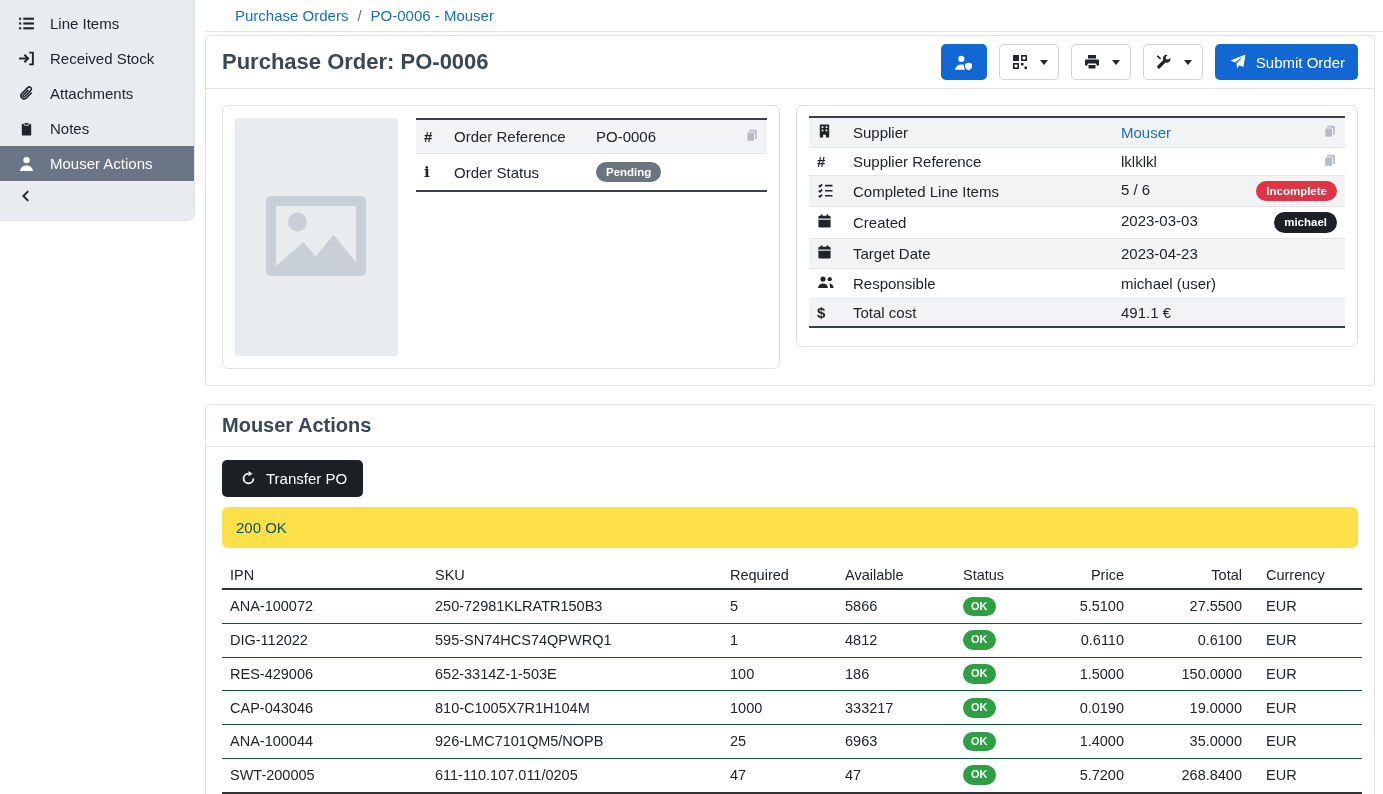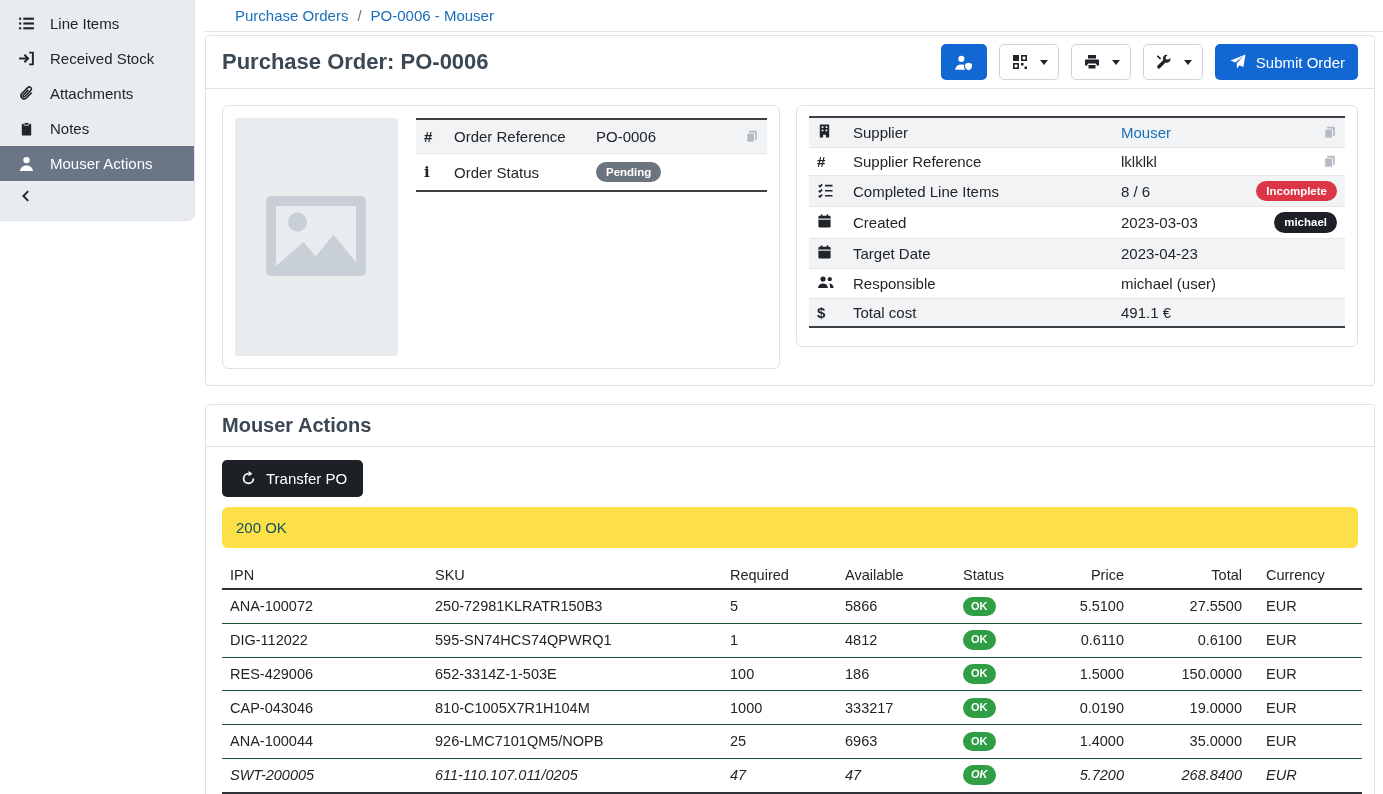--- a/index.html
+++ b/index.html
@@ -47,21 +47,21 @@
   .thumb { width:247px; height:238px; background:#e9ecef; border-radius:3px;
            display:flex; align-items:center; justify-content:center; }
   .right-box { flex:1; border:1px solid #dee2e6; border-radius:6px; padding:10px 12px 18px; }
 
   table.kv { width:100%; border-collapse:collapse; table-layout:fixed; border-top:2px solid #3b4046; }
   table.kv tr { border-bottom:1px solid #e4e7ea; }
   table.kv tr:last-child { border-bottom:2px solid #3b4046; }
   table.kv tr:nth-child(odd) { background:#f1f3f4; }
   table.kv td { padding:5px 8px; vertical-align:middle; }
   table.left-kv td { padding:8px; }
-  .vw { display:flex; align-items:center; gap:8px; }
+  .vw { display:flex; gap:8px; }
   .push { margin-left:auto; }
   .link { color:#1a6fba; cursor:pointer; }
   .copy { color:#b4bbc2; display:inline-flex; cursor:pointer; }
 
   .glyph { font-weight:700; }
   .glyph-i { font-family:"DejaVu Serif", serif; font-weight:700; }
 
   .badge { display:inline-block; border-radius:999px; padding:3px 10px; font-size:11.5px;
            font-weight:700; color:#fff; line-height:1.25; }
   .badge.gray  { background:#6c757d; }
@@ -74,21 +74,21 @@
   .panel-title { padding:9px 16px; border-bottom:1px solid #dee2e6; min-height:42px;
                  display:flex; align-items:center; }
   .plugin-body { padding:13px 16px 0; }
   .alert { margin-top:10px; background:#fde047; color:#0c5460; border-radius:6px;
            padding:12px 14px; font-size:15px; }
 
   table.data-table { width:100%; border-collapse:collapse; table-layout:fixed; margin-top:14px; font-size:14.5px; }
   table.data-table th { font-weight:400; text-align:left; padding:5px 8px; border-bottom:2px solid #2f3337; }
   table.data-table td { padding:6.5px 8px; border-bottom:1px solid #14532d; }
   table.data-table .num { text-align:right; }
-  table.data-table tbody tr:last-child td { border-bottom:none;font-style:italic; }
+  table.data-table tbody tr:last-child td { border-bottom:none; }
   table.data-table tfoot td { border-top:2px solid #2f3337; border-bottom:1px solid #cfd4d9; padding:8px; }
 </style>
 </head>
 <body>
 
 <div class="app">
 
   <aside class="sidebar">
     <div class="side-inner">
 
@@ -323,21 +323,21 @@
             <tr>
               <td class="ic"><span><svg width="17" height="16" viewBox="0 0 16 16" fill="none" stroke="currentColor" stroke-width="1.6">
                         <path d="M1.3 3.4l1.2 1.2 2.2-2.2"></path>
                         <path d="M1.3 8.6l1.2 1.2 2.2-2.2"></path>
                         <path d="M1.3 13.6l1.2 1.2 2.2-2.2"></path>
                         <path d="M7.5 3.6H15M7.5 8.8H15M7.5 13.8H15"></path>
                       </svg></span></td>
               <td>Completed Line Items</td>
               <td>
                     <div class="vw">
-                <span>8 / 6</span>
+                <span>5 / 6</span>
                 <span class="badge red push">Incomplete</span>
               </div>
                   </td>
             </tr>
             <tr>
               <td class="ic"><span><svg width="15" height="16" viewBox="0 0 16 16" fill="currentColor">
                         <rect x="1.5" y="2.5" width="13" height="12.5" rx="1.5"></rect>
                         <rect x="1.5" y="5.4" width="13" height="1.2" fill="#fff"></rect>
                         <rect x="4" y="0.8" width="1.8" height="3" rx="0.9"></rect>
                         <rect x="10.2" y="0.8" width="1.8" height="3" rx="0.9"></rect>

